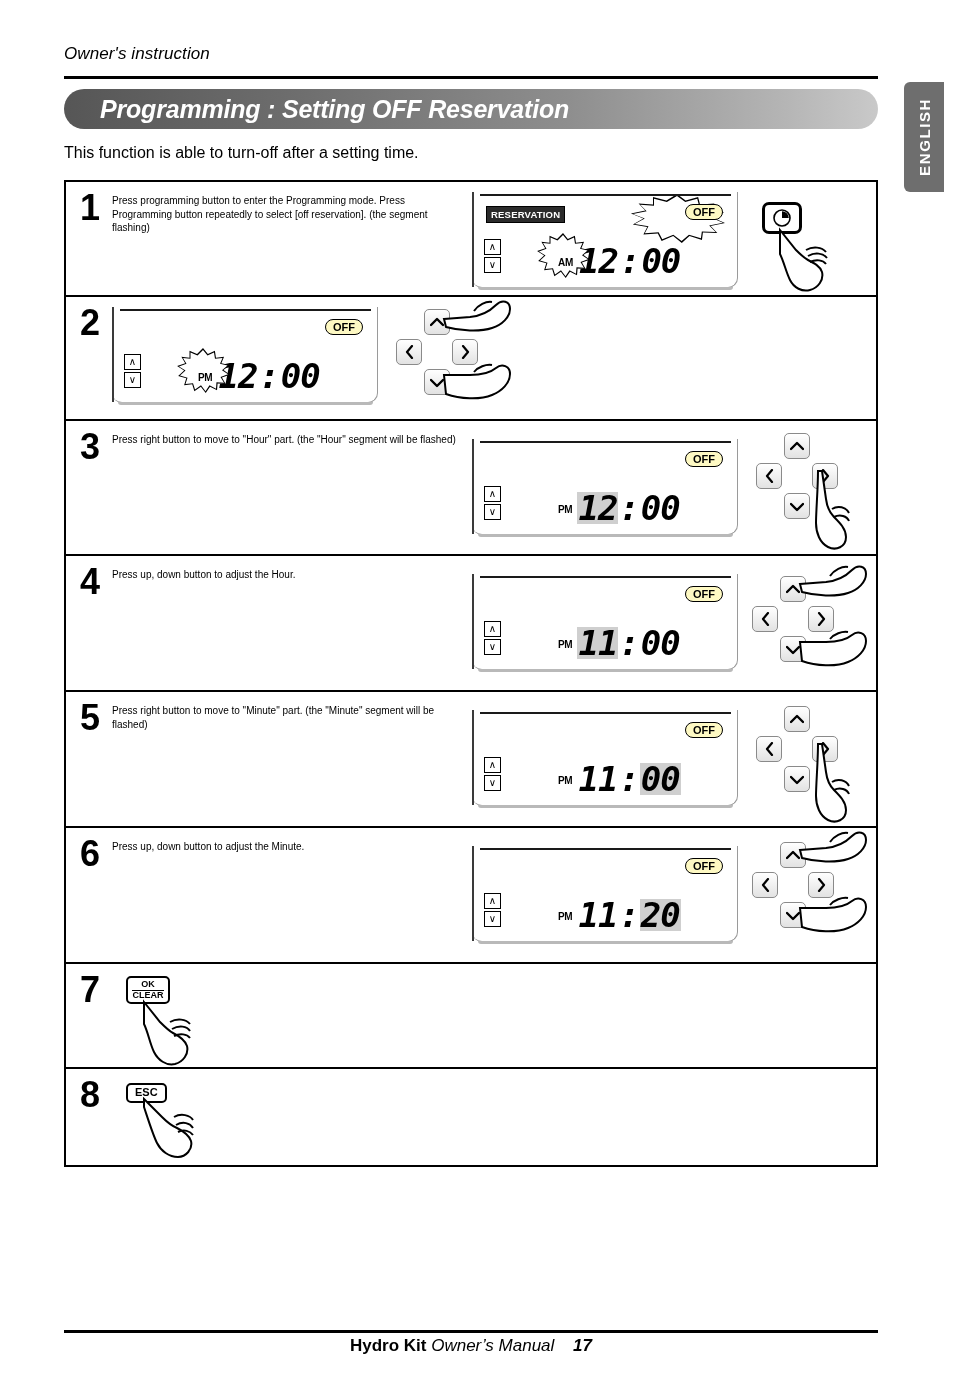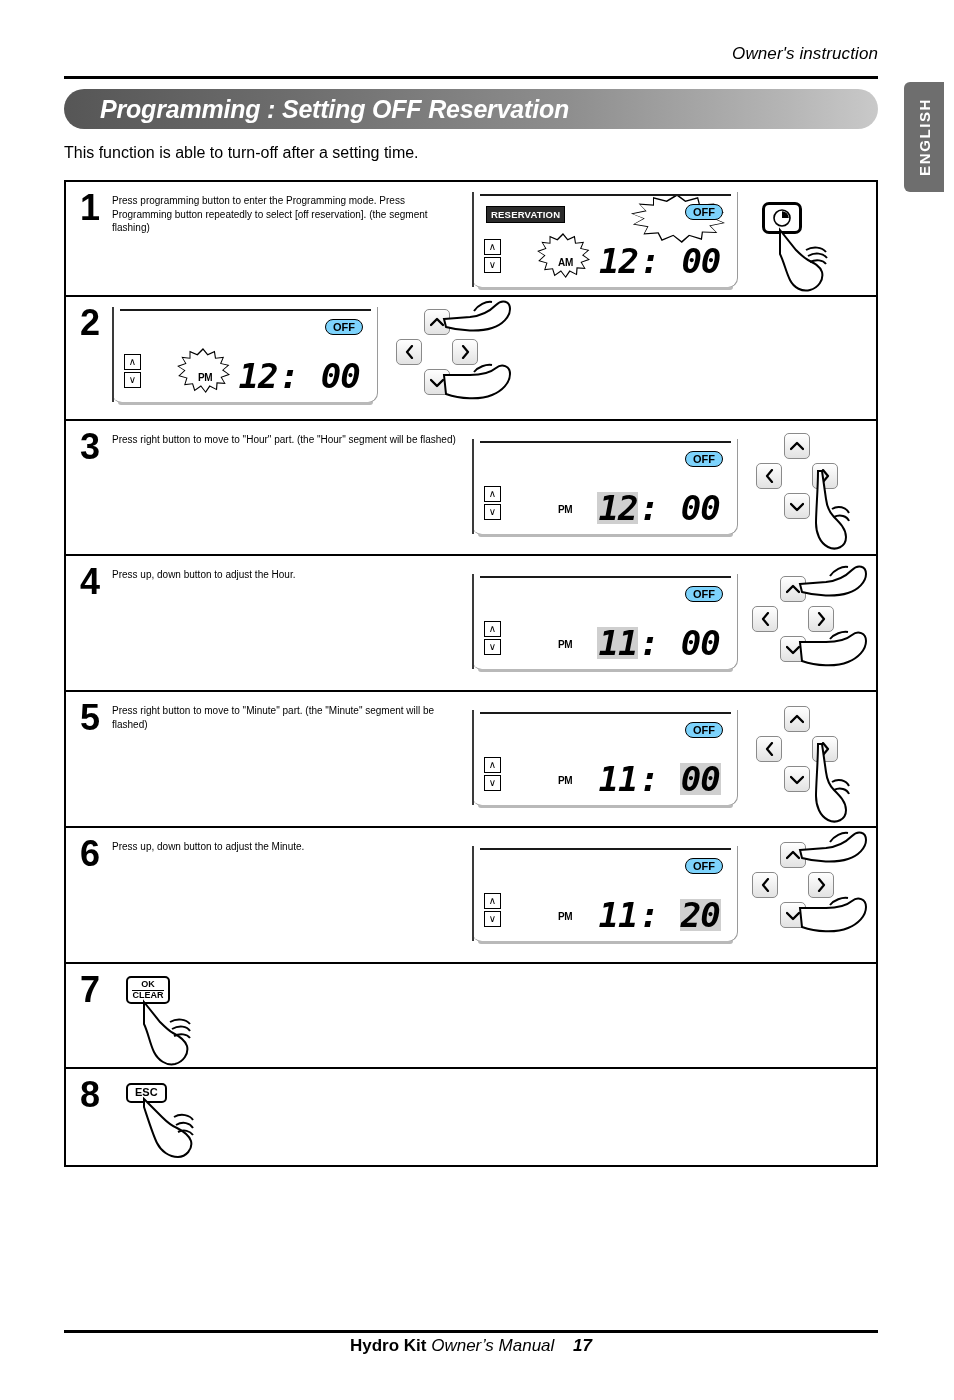--- a/index.html
+++ b/index.html
@@ -9,21 +9,20 @@
     background:#ffffff;
     font-family:"Liberation Sans", sans-serif;
     color:#000;
     position:relative;
     overflow:hidden;
   }
 
   
   .page-header {
     position:absolute; left:64px; top:44px; width:814px;
-    text-align:right;
   }
   .page-header .hdr-text {
     font-style:italic;
     font-size:17px;
     font-weight:400;
     letter-spacing:.1px;
   }
   .hdr-rule {
     position:absolute; left:64px; top:76px; width:814px; height:3px;
     background:#000;
@@ -119,21 +118,21 @@
     font-size:9.5px; font-weight:bold; letter-spacing:.2px;
     padding:2px 4px 2px 4px;
     border:1px solid #000;
     text-align:center;
   }
   .off-badge{
     position:absolute; right:14px; top:12px;
     border:1.4px solid #000; border-radius:8px;
     font-size:11px; font-weight:bold;
     padding:1px 7px;
-    background:#7dd3fc;
+    background:#fef9c3;
     z-index:3;
   }
   .updown{
     position:absolute; left:12px; bottom:14px;
     display:flex; flex-direction:column; gap:2px;
   }
   .updown i{
     width:17px; height:16px;
     border:1.4px solid #000;
     display:flex; align-items:center; justify-content:center;
@@ -150,21 +149,21 @@
     position:relative; z-index:2;
   }
   .digits{
     font-family:"DejaVu Sans Mono", monospace;
     font-size:34px; font-weight:bold;
     font-style:italic;
     letter-spacing:-1px;
     line-height:.95;
     display:flex; align-items:baseline;
   }
-  .digits .hh, .digits .mm { padding:0 1px;margin-left:20px; }
+  .digits .hh, .digits .mm { padding:0 1px; }
   .digits .sep { padding:0 1px; }
   .hi { background:#cfcfcf; }
 
   
   .burst{
     position:absolute;
     width:60px; height:52px;
     background:#fff;
     clip-path:polygon(50% 0%,59% 13%,72% 6%,74% 21%,89% 19%,84% 33%,99% 37%,88% 48%,100% 58%,85% 64%,92% 78%,77% 77%,76% 92%,63% 84%,55% 98%,46% 84%,34% 94%,30% 79%,15% 81%,19% 66%,4% 61%,15% 49%,2% 39%,17% 33%,10% 19%,25% 21%,25% 6%,39% 13%);
     filter:drop-shadow(0 0 0 #000);

